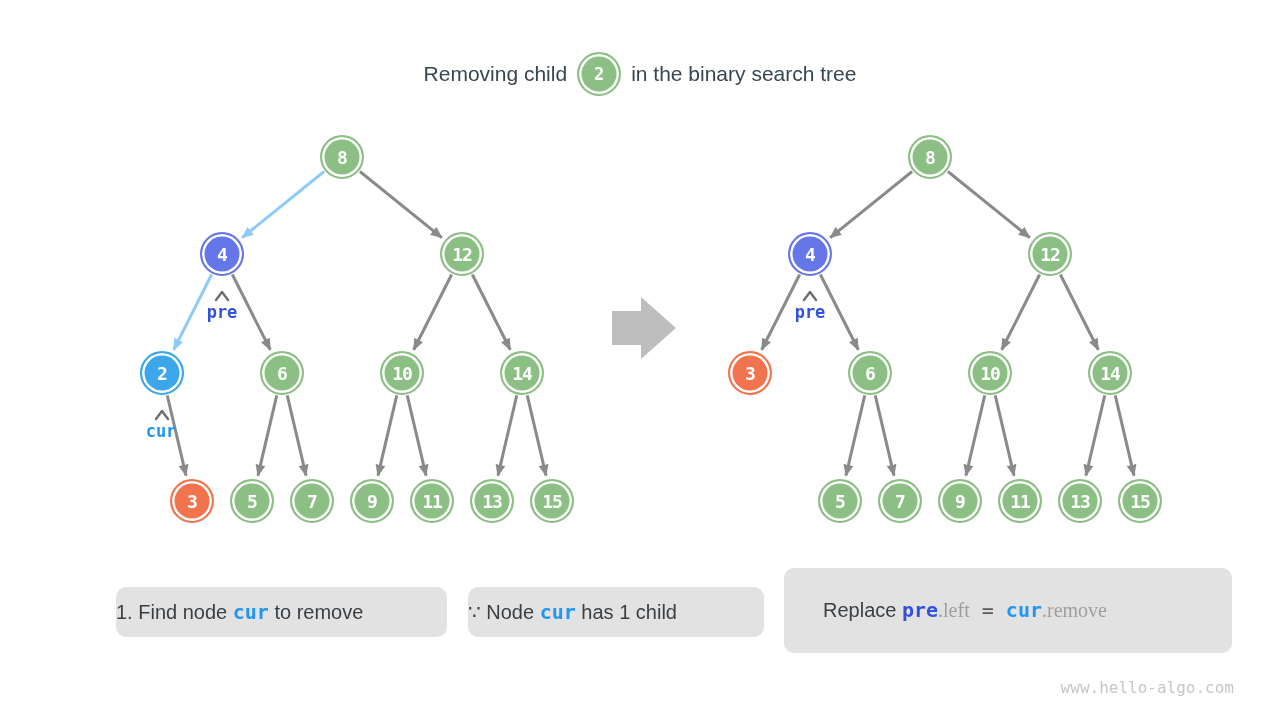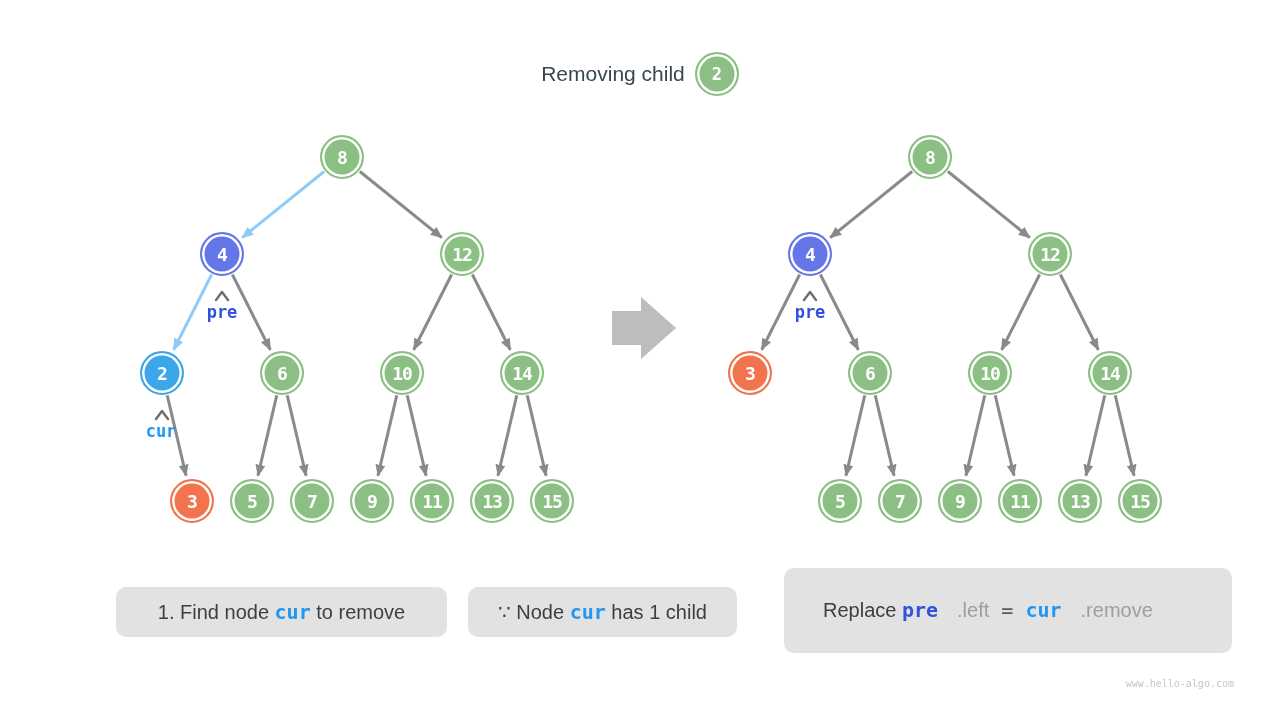--- a/index.html
+++ b/index.html
@@ -32,42 +32,43 @@
     position:absolute;transform:translateX(-50%);
     font-family:"DejaVu Sans Mono",monospace;font-weight:bold;font-size:17px;
     z-index:2;white-space:nowrap;
   }
   
   .caption{
     position:absolute;border-radius:10px;box-sizing:border-box;
     display:flex;flex-direction:column;justify-content:center;
     font-size:20px;color:#3A3F44;z-index:2;
   }
-  .caption.center{align-items:center;}
+  .caption.center{}
   .caption.left{align-items:flex-start;padding-left:13px;}
   .cap-line{white-space:pre;line-height:31px;}
   .seg-plain{color:#3A3F44;}
   .seg-cur{font-family:"DejaVu Sans Mono",monospace;font-weight:bold;}
   .seg-pre{font-family:"DejaVu Sans Mono",monospace;font-weight:bold;}
-  .seg-code{font-family:Liberation Sans, sans-serif;color:#9E9E9E;margin-left:19px;}
+  .seg-code{font-family:Liberation Serif, serif;color:#9E9E9E;}
   .seg-eq{font-family:"DejaVu Sans Mono",monospace;color:#5A5A5A;}
   
   .watermark{
     position:absolute;right:46px;top:678px;
-    font-family:"DejaVu Sans Mono",monospace;font-size:10px;color:#C6C6C6;
+    font-family:"DejaVu Sans Mono",monospace;font-size:16px;color:#C6C6C6;
   }
 </style>
 </head>
 <body>
 
 <div class="title">
   <span>Removing child</span>
   <span class="title-node" style="background: rgb(139, 191, 131); border: 2px solid rgb(139, 191, 131);">
       <span>2</span>
     </span>
+  <span>in the binary search tree</span>
 </div>
 
 <svg id="edges-svg" xmlns="http://www.w3.org/2000/svg" viewBox="0 0 1280 720">
     <defs>
       <marker id="arrow-gray" viewBox="0 0 12 10" refX="11" refY="5" markerWidth="12" markerHeight="10" markerUnits="userSpaceOnUse" orient="auto">
         <path d="M0,0 L12,5 L0,10 Z" fill="#8A8A8A"></path>
       </marker>
       <marker id="arrow-blue" viewBox="0 0 12 10" refX="11" refY="5" markerWidth="12" markerHeight="10" markerUnits="userSpaceOnUse" orient="auto">
         <path d="M0,0 L12,5 L0,10 Z" fill="#8FCBF7"></path>
       </marker>
@@ -130,21 +131,21 @@
     <div class="node" style="left: 818px; top: 479px; background: rgb(139, 191, 131); border-color: rgb(139, 191, 131);">5</div>
     <div class="node" style="left: 878px; top: 479px; background: rgb(139, 191, 131); border-color: rgb(139, 191, 131);">7</div>
     <div class="node" style="left: 938px; top: 479px; background: rgb(139, 191, 131); border-color: rgb(139, 191, 131);">9</div>
     <div class="node" style="left: 998px; top: 479px; background: rgb(139, 191, 131); border-color: rgb(139, 191, 131);">11</div>
     <div class="node" style="left: 1058px; top: 479px; background: rgb(139, 191, 131); border-color: rgb(139, 191, 131);">13</div>
     <div class="node" style="left: 1118px; top: 479px; background: rgb(139, 191, 131); border-color: rgb(139, 191, 131);">15</div>
     <div class="pointer-label" style="left: 810px; top: 302px; color: rgb(51, 82, 220);">pre</div>
     <div class="caption center" style="left: 116px; top: 587px; width: 331px; height: 50px; background: rgb(226, 226, 226);">
       <div class="cap-line" style="margin-left: 0px;"><span class="seg-plain">1. Find node </span><span class="seg-cur" style="color: rgb(33, 150, 243);">cur</span><span class="seg-plain"> to remove</span></div>
     </div>
-    <div class="caption center" style="left: 468px; top: 587px; width: 269px; height: 50px; background: rgb(226, 226, 226);">
+    <div class="caption center" style="left: 468px; top: 587px; width: 296px; height: 50px; background: rgb(226, 226, 226);">
       <div class="cap-line" style="margin-left: 0px;"><span class="seg-plain">∵ Node </span><span class="seg-cur" style="color: rgb(33, 150, 243);">cur</span><span class="seg-plain"> has 1 child</span></div>
     </div>
     <div class="caption left" style="left: 784px; top: 568px; width: 448px; height: 85px; background: rgb(226, 226, 226);">
       <div class="cap-line" style="margin-left: 26px;"><span class="seg-plain">Replace </span><span class="seg-pre" style="color: rgb(51, 82, 220);">pre</span><span class="seg-code">.left</span><span class="seg-eq"> = </span><span class="seg-cur" style="color: rgb(33, 150, 243);">cur</span><span class="seg-code">.remove</span></div>
     </div>
   </div>
 
 <div class="watermark">www.hello-algo.com</div>
 
 </body></html>

